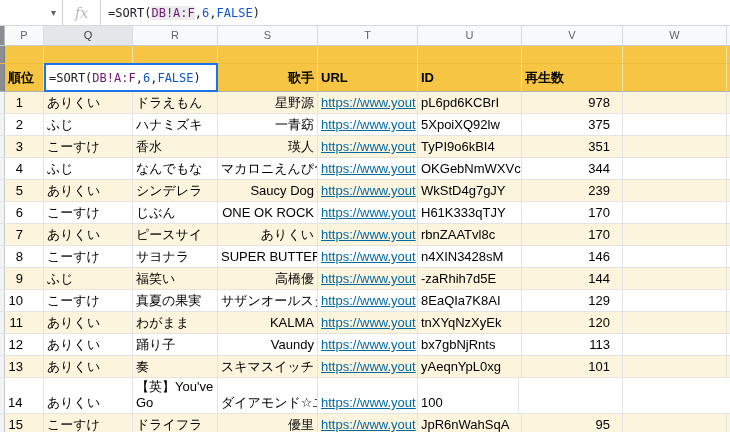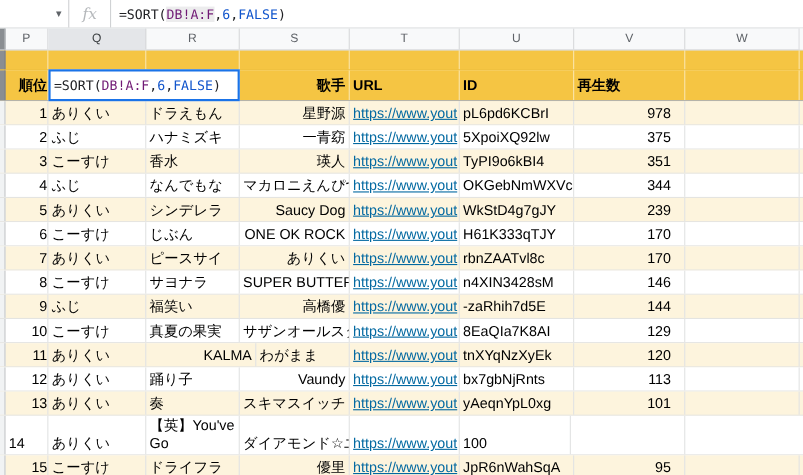--- a/index.html
+++ b/index.html
@@ -36,21 +36,21 @@
   .row.tall{height:36px;}
 
   .gut{width:5px;box-sizing:border-box;background:#f1f3f4;border-right:1px solid #c6c8ca;flex:none;}
   .band .gut,.hdr .gut{background:#8a8e92;border-right-color:#7e8286;}
 
   .cell{box-sizing:border-box;border-right:1px solid #e2e3e3;padding:0 3px;font-size:13px;
         line-height:21px;white-space:nowrap;overflow:hidden;flex:none;display:block;color:#000;}
   .band .cell,.hdr .cell{border-right:1px solid rgba(255,255,255,0.55);}
   .hdr .cell{line-height:27px;}
   .tall .cell{display:flex;align-items:flex-end;line-height:16px;padding-bottom:2px;}
-  .c-p{width:39px;text-align:right;padding-right:0;}
+  .c-p{width:39px;text-align:right;padding-right:20px;}
   .c-q{width:89px;}
   .c-r{width:85px;}
   .c-s{width:100px;text-align:right;}
   .c-t{width:100px;}
   .c-u{width:104px;}
   .c-v{width:101px;}
   .c-w{width:104px;}
   .num{text-align:right;padding-right:12px;}
   .song-wrap{white-space:pre-line;}
   .link{color:#0369a1;text-decoration:underline;}
@@ -234,22 +234,22 @@
     <div class="cell c-t link">https://www.yout</div>
     <div class="cell c-u">8EaQIa7K8AI</div>
     <div class="cell c-v num">129</div>
     <div class="cell c-w"></div>
   </div>
 
   <div class="row odd">
     <div class="gut"></div>
     <div class="cell c-p">11</div>
     <div class="cell c-q">ありくい</div>
+    <div class="cell c-r song-wrap">わがまま</div>
     <div class="cell c-s">KALMA</div>
-    <div class="cell c-r song-wrap">わがまま</div>
     <div class="cell c-t link">https://www.yout</div>
     <div class="cell c-u">tnXYqNzXyEk</div>
     <div class="cell c-v num">120</div>
     <div class="cell c-w"></div>
   </div>
 
   <div class="row even">
     <div class="gut"></div>
     <div class="cell c-p">12</div>
     <div class="cell c-q">ありくい</div>

